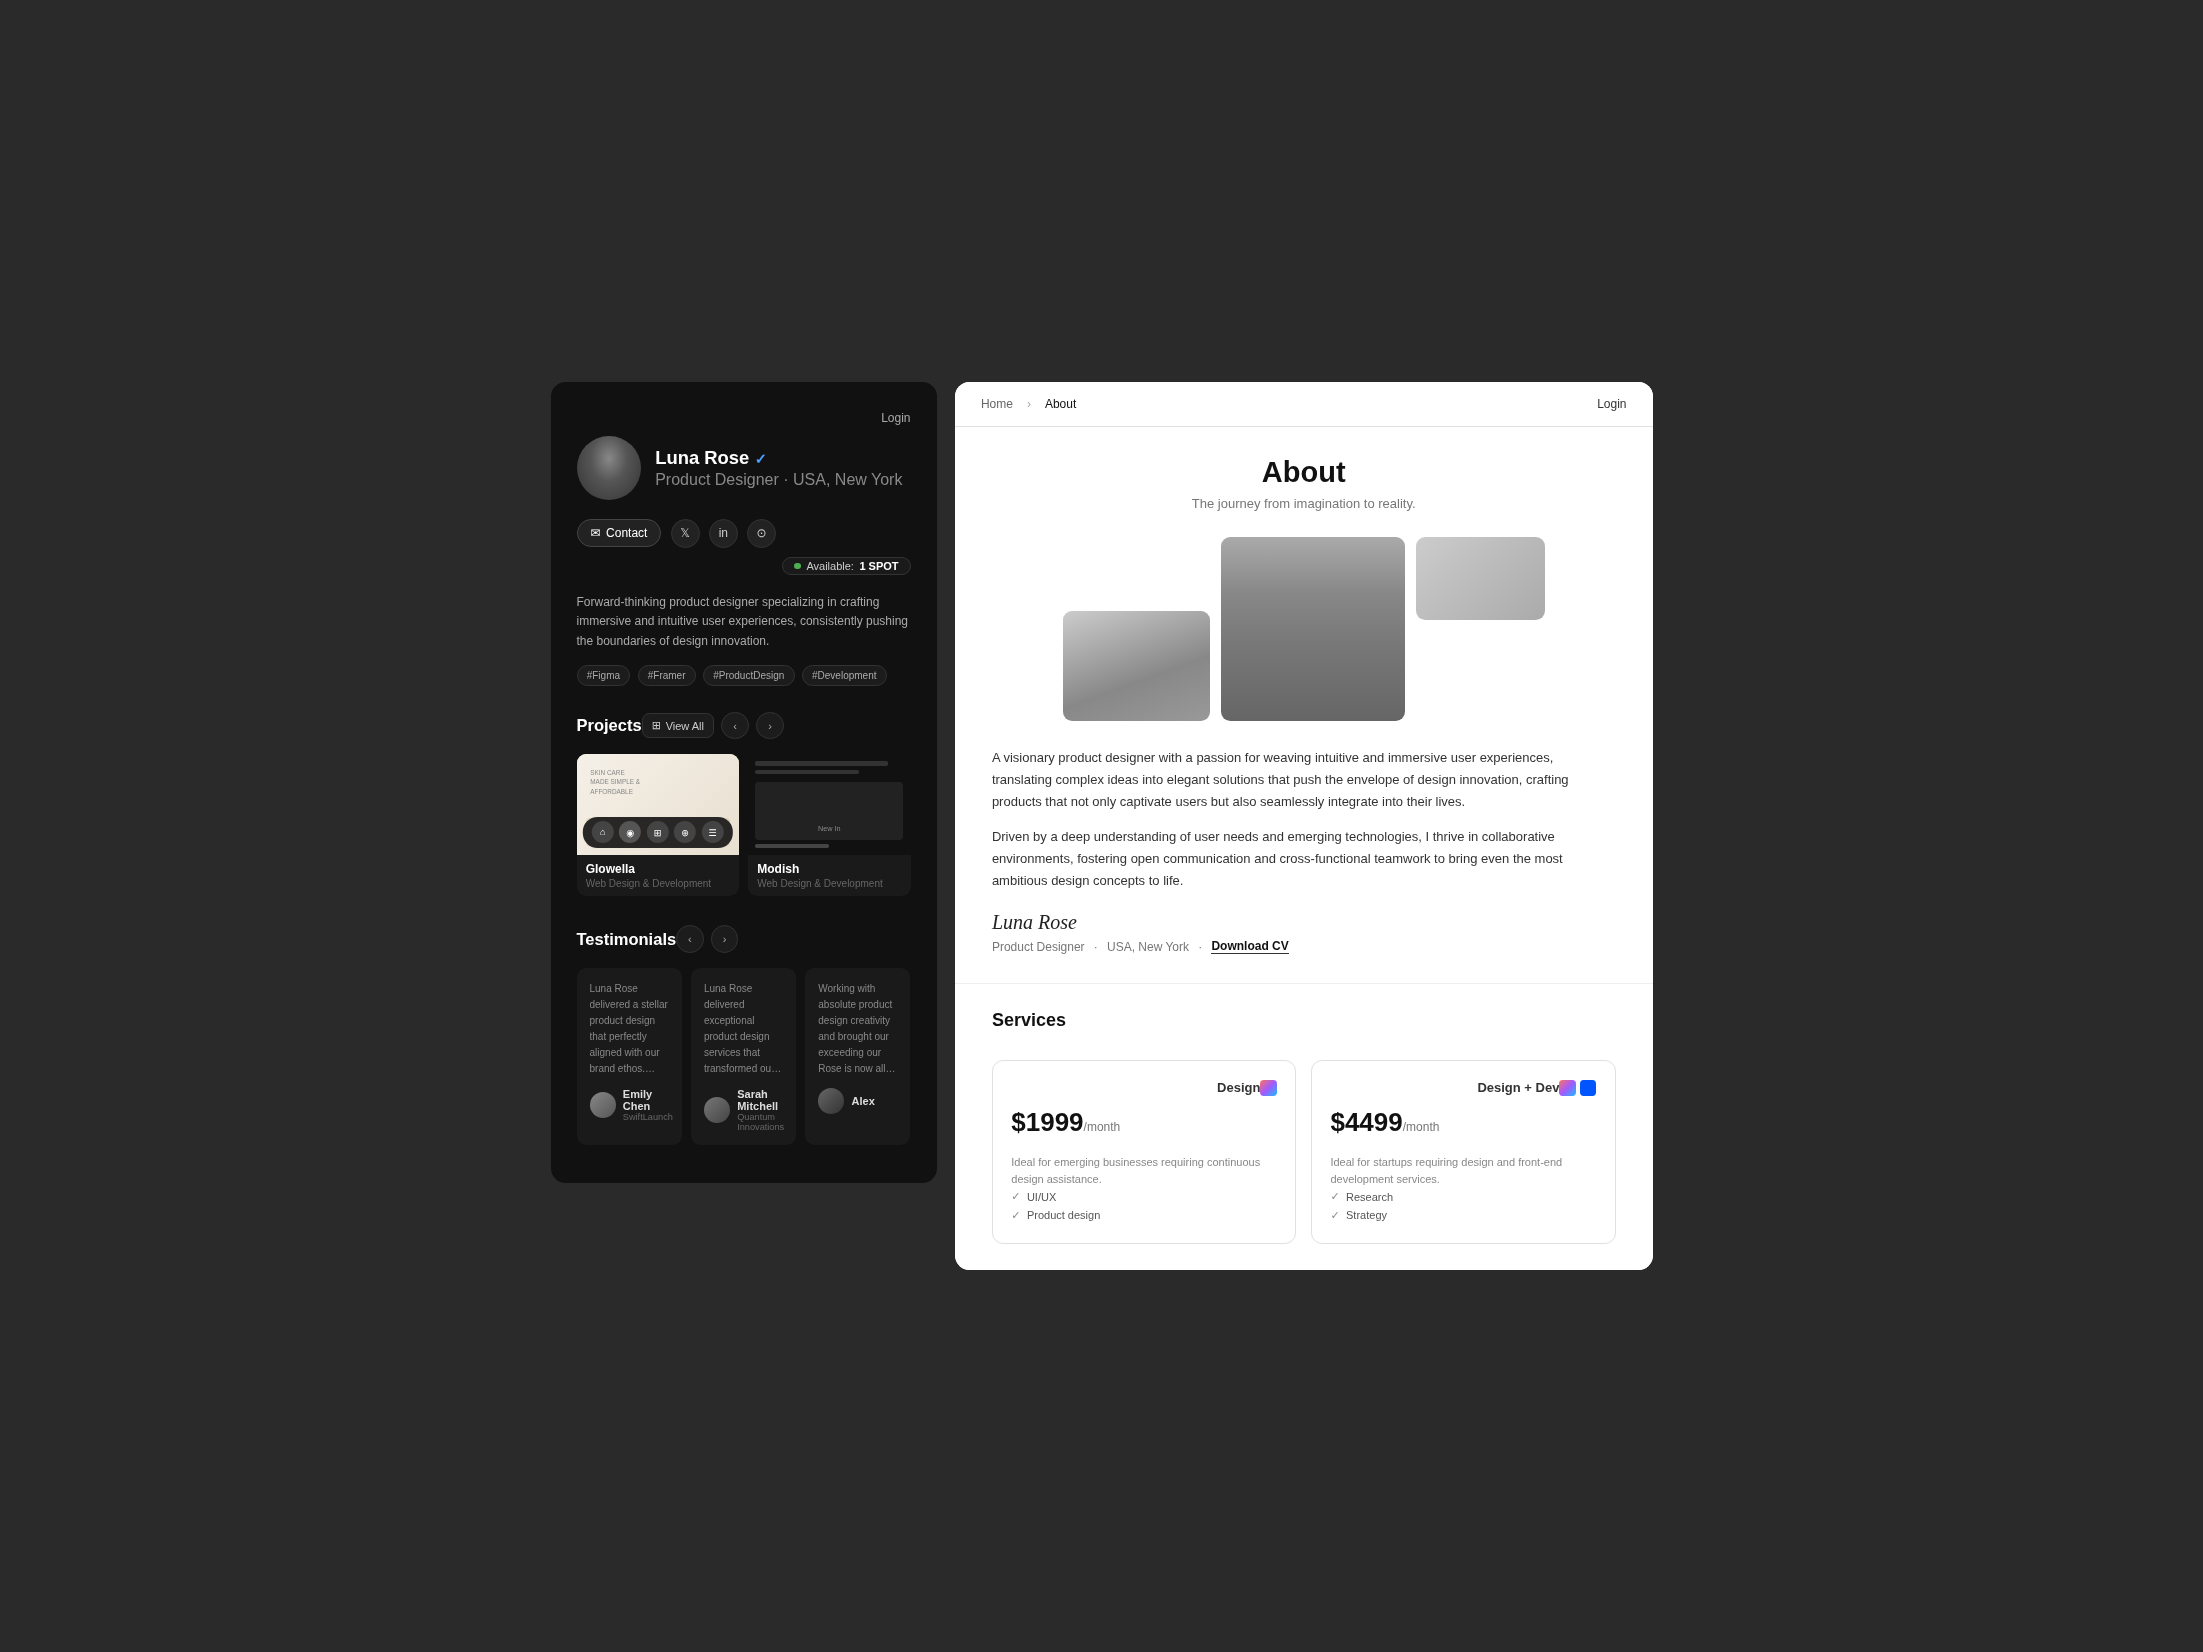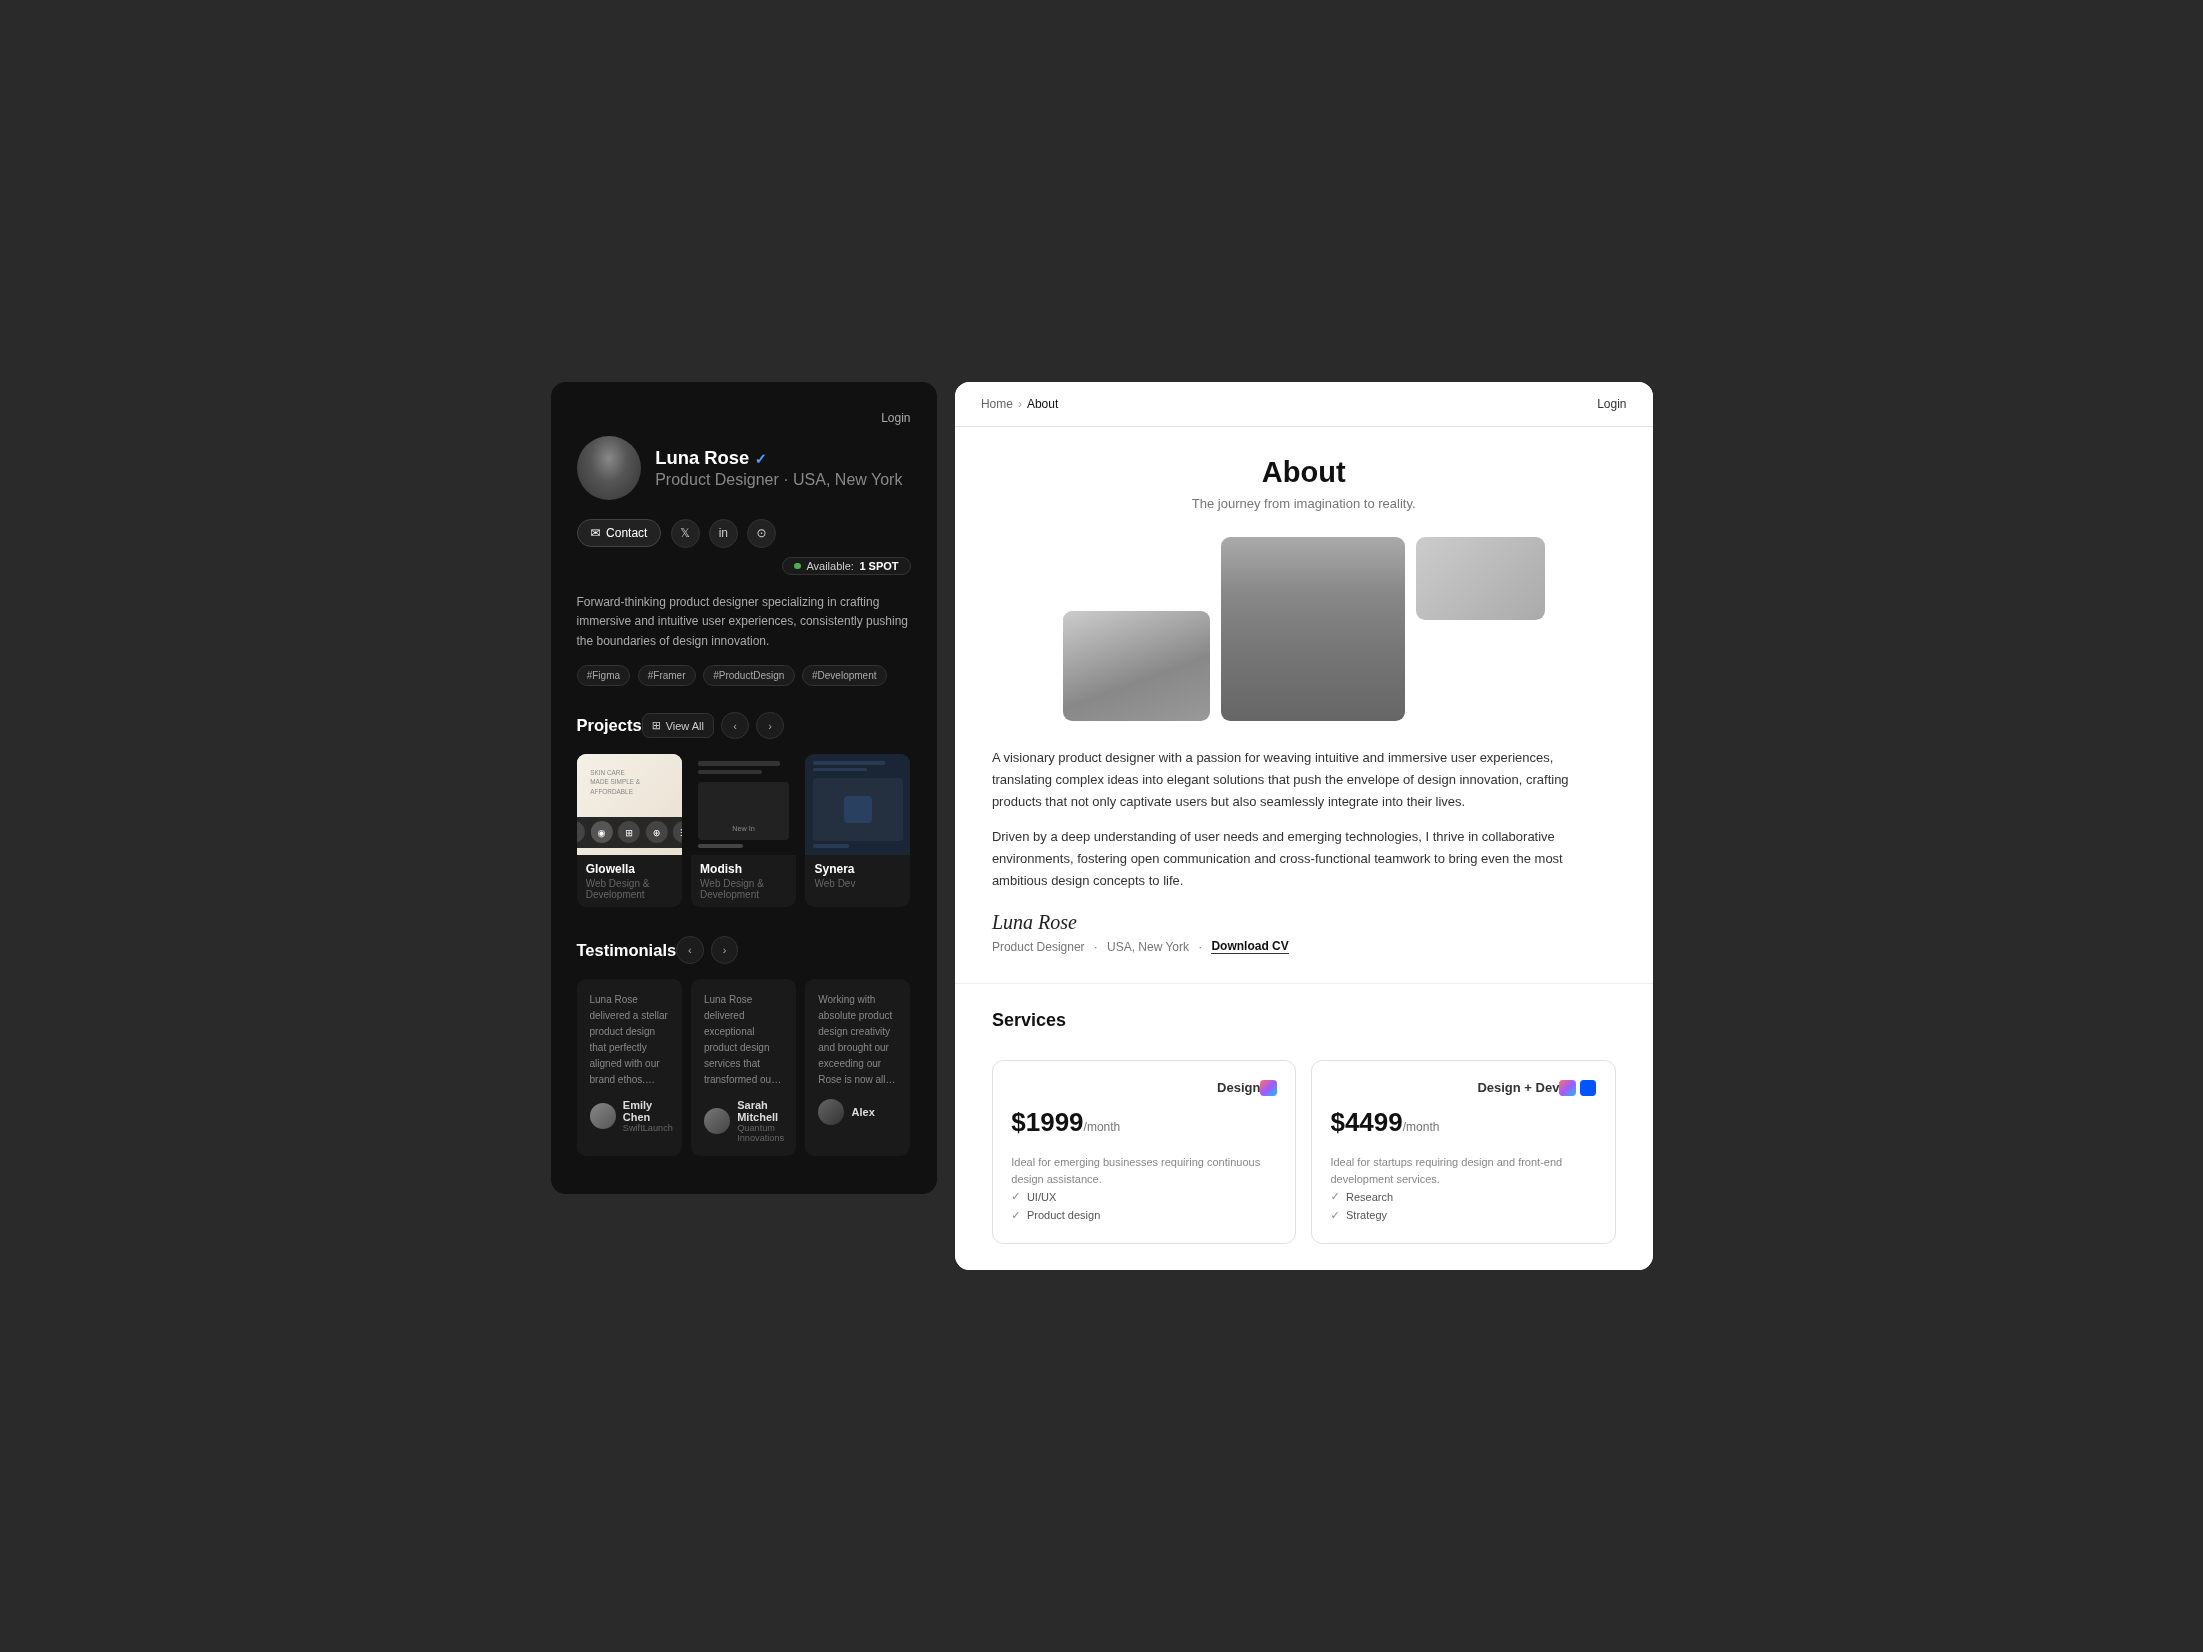--- a/index.html
+++ b/index.html
@@ -290,21 +290,21 @@
       display: flex;
       justify-content: space-between;
       align-items: center;
       padding: 14.7px 26px;
       border-bottom: 0.9px solid #e0e0e0;
       background: #fff;
     }
     .breadcrumb {
       display: flex;
       align-items: center;
-      gap: 5px;
+      gap: 14px;
       font-size: 12px;
       color: #666;
     }
     .breadcrumb-sep {
       color: #aaa;
     }
     .breadcrumb-current {
       color: #111;
       font-weight: 500;
     }
@@ -620,36 +620,20 @@
             <div style="height:3.7px;background:#444;border-radius:1.8px;width:50%;"></div>
           </div>
           <div style="position:absolute;bottom:22px;left:50%;transform:translateX(-50%);font-size:7.3px;color:#888;">New In</div>
         </div>
         <div class="project-info">
           <div class="project-name">Modish</div>
           <div class="project-type">Web Design &amp; Development</div>
         </div>
       </div>
 
-      <div class="project-card">
-        <div class="project-thumb thumb-synera">
-          <div style="width:100%;height:100%;background:#1a2535;padding:7.3px;display:flex;flex-direction:column;gap:2.8px;">
-            <div style="height:3.7px;background:#2a3a55;border-radius:1.8px;width:80%;"></div>
-            <div style="height:3.7px;background:#2a3a55;border-radius:1.8px;width:60%;"></div>
-            <div style="flex:1;background:#243040;border-radius:3.7px;margin-top:3.7px;display:flex;align-items:center;justify-content:center;">
-              <div style="width:27.5px;height:27.5px;background:#2a4060;border-radius:3.7px;"></div>
-            </div>
-            <div style="height:3.7px;background:#2a3a55;border-radius:1.8px;width:40%;"></div>
-          </div>
-        </div>
-        <div class="project-info">
-          <div class="project-name">Synera</div>
-          <div class="project-type">Web Dev</div>
-        </div>
-      </div>
     </div>
 
     <div class="testimonials-section">
       <div class="section-header">
         <h3 class="section-title">Testimonials</h3>
         <div class="section-actions">
           <div class="nav-btn">‹</div>
           <div class="nav-btn">›</div>
         </div>
       </div>

